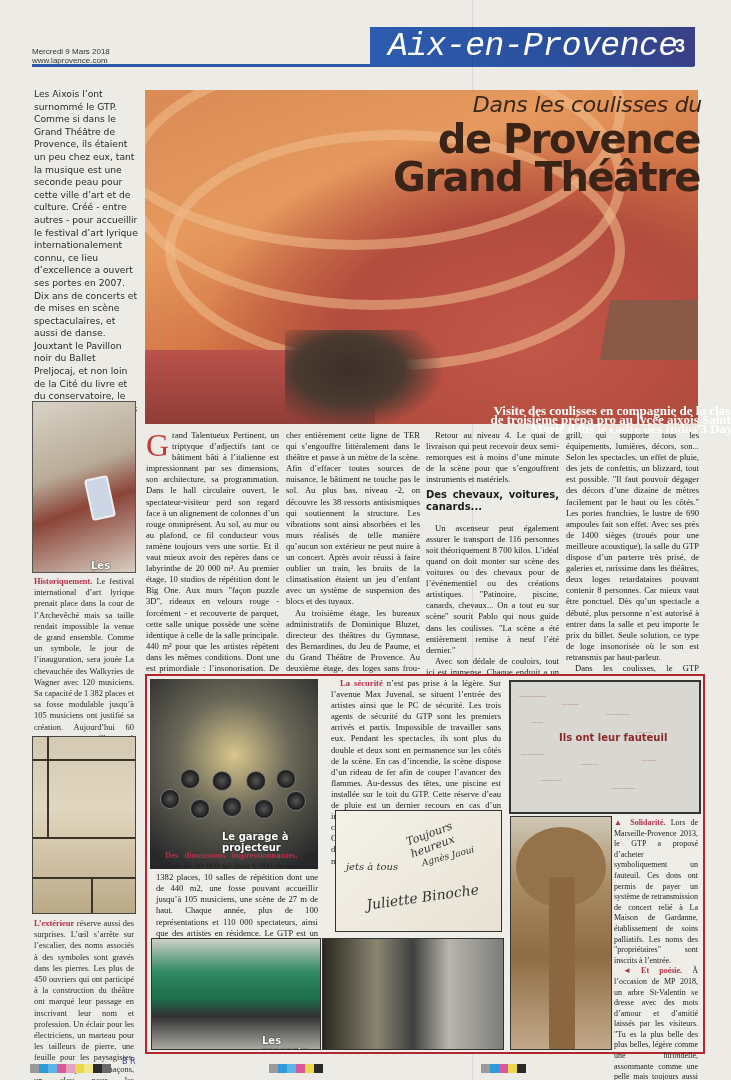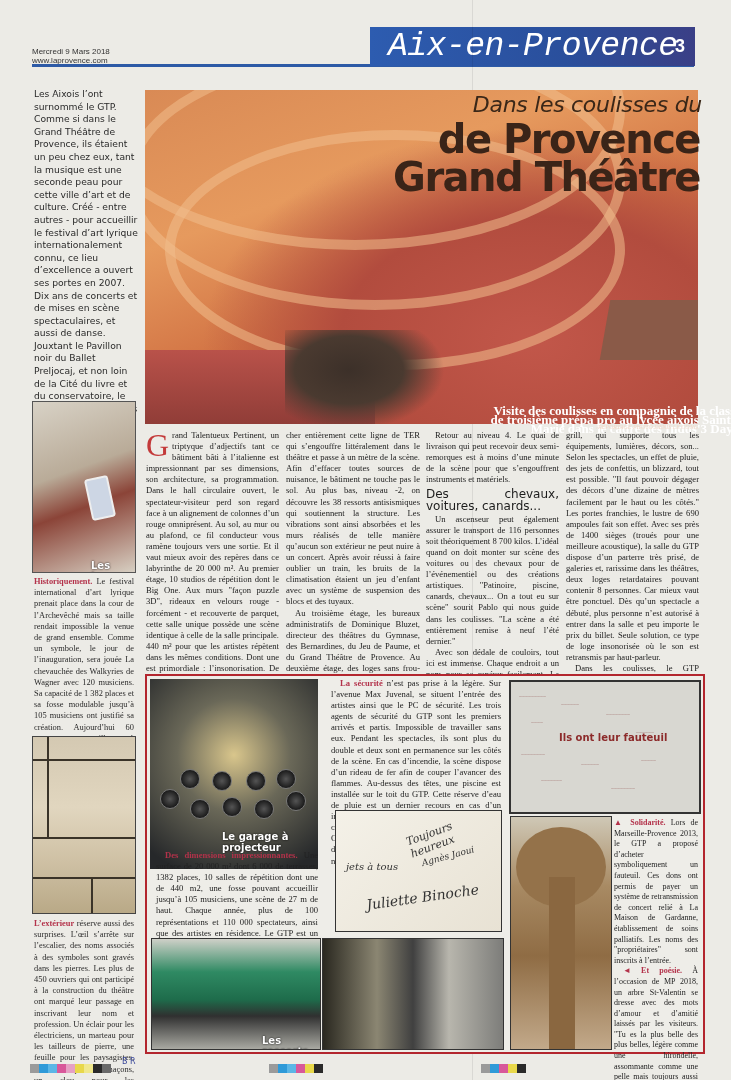--- a/index.html
+++ b/index.html
@@ -33,21 +33,21 @@
   .photo-label{font-family:"DejaVu Sans",sans-serif;font-weight:bold;font-size:10px;color:#fff;text-shadow:0 0 2px #000;}
   .side-text{font-size:8.4px;line-height:11.2px;text-align:justify;color:#2a2a2a;font-family:"Liberation Serif",serif;}
   .lead-red{color:#b3324a;font-weight:bold;}
   .stone-photo{left:32px;top:736px;width:102px;height:176px;background:linear-gradient(180deg,#d4c9b2,#e1d6bf 40%,#cfc1a5 70%,#b9a987);border:1px solid #444;}
   .stone-line{position:absolute;background:#3a3328;}
   
   .col{font-size:8.6px;line-height:11.1px;text-align:justify;color:#222;font-family:"Liberation Serif",serif;}
   .col p{margin:0;text-indent:9px;}
   .col p.noind{text-indent:0;}
   .dropcap{float:left;font-size:32px;line-height:26px;color:#c33a3a;margin:2px 3px 0 0;font-family:"Liberation Serif",serif;}
-  .subhead{font-family:"DejaVu Sans",sans-serif;font-weight:normal;font-size:12px;margin:4px 0 2px 0;color:#1d1d1d;}
+  .subhead{font-family:"DejaVu Sans",sans-serif;font-weight:bold;font-size:10px;margin:4px 0 11px 0;color:#1d1d1d;}
   .author{text-align:right;font-family:"DejaVu Sans",sans-serif;font-weight:bold;font-size:7px;}
   .fold{left:472px;top:0;width:1px;height:1080px;background:rgba(0,0,0,0.08);}
   
   .box{left:145px;top:674px;width:556px;height:376px;border:2px solid #b3262e;background:#eeede8;}
   .garage-photo{left:150px;top:679px;width:168px;height:190px;background:radial-gradient(circle at 50% 40%,#d9c68c 0%,#6a6858 40%,#26282a 90%);}
   .lamp{position:absolute;width:18px;height:18px;border-radius:50%;background:radial-gradient(circle,#555 0%,#1a1a1a 70%);border:1px solid #777;}
   .secu-text{left:331px;top:678px;width:170px;}
   .sign-photo{left:335px;top:810px;width:165px;height:120px;background:linear-gradient(135deg,#f4f1e8,#e8e2d4);border:1px solid #333;font-family:"DejaVu Serif",serif;font-style:italic;color:#333;}
   .fauteuil-photo{left:509px;top:680px;width:188px;height:130px;background:#d8d7d1;border:2px solid #333;}
   .fauteuil-title{position:absolute;left:48px;top:50px;font-family:"DejaVu Sans",sans-serif;font-weight:bold;font-size:10px;color:#8c2a2a;}

